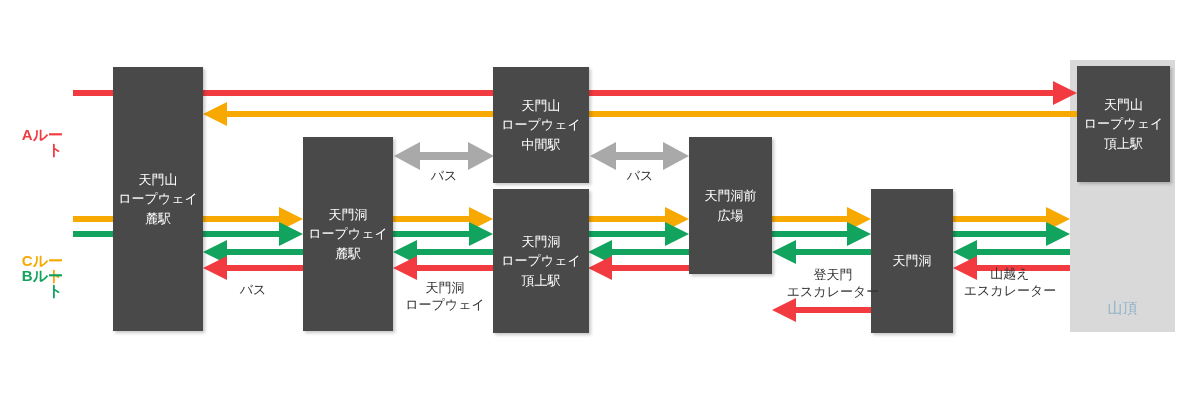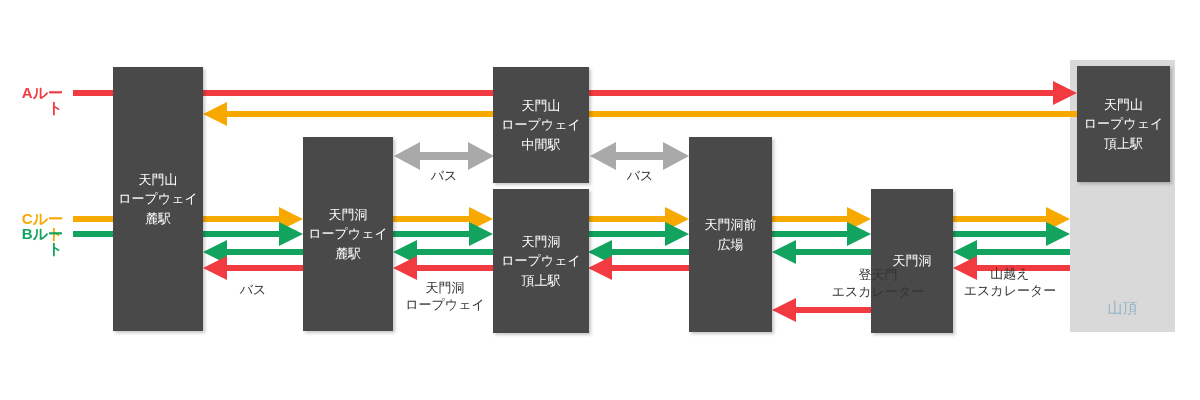--- a/index.html
+++ b/index.html
@@ -18,21 +18,21 @@
     text-align:center; white-space:pre-line; font-size:13px; line-height:1.5;
     box-shadow:2px 2px 3px rgba(0,0,0,0.22);
   }
   .summit-box { position:absolute; z-index:1; }
   .elabel {
     position:absolute; z-index:4; text-align:center; white-space:pre-line;
     font-size:13px; line-height:1.32;
   }
   .rlabel {
     position:absolute; z-index:4; width:55px; text-align:right;
-    font-size:15px; font-weight:bold; line-height:15px;
+    font-size:15px; font-weight:bold; line-height:15px;margin-top:42px;
   }
   .summit-label { position:absolute; z-index:4; text-align:center; font-size:15px; }
 </style>
 </head>
 <body>
 
 <div class="canvas">
 
   <div class="rlabel" style="left: 8px; top: 85px; color: rgb(242, 59, 64);">Aルート</div>
   <div class="rlabel" style="left: 8px; top: 211px; color: rgb(248, 169, 0);">Cルート</div>
@@ -105,30 +105,30 @@
 麓駅</div>
   <div class="station" style="left: 303px; top: 137px; width: 90px; height: 194px; background-color: rgb(73, 73, 73); color: rgb(255, 255, 255);">天門洞
 ロープウェイ
 麓駅</div>
   <div class="station" style="left: 493px; top: 67px; width: 96px; height: 116px; background-color: rgb(73, 73, 73); color: rgb(255, 255, 255);">天門山
 ロープウェイ
 中間駅</div>
   <div class="station" style="left: 493px; top: 189px; width: 96px; height: 144px; background-color: rgb(73, 73, 73); color: rgb(255, 255, 255);">天門洞
 ロープウェイ
 頂上駅</div>
-  <div class="station" style="left: 689px; top: 137px; width: 83px; height: 195px; background-color: rgb(73, 73, 73); color: rgb(255, 255, 255);">天門洞前
+  <div class="station" style="left: 689px; top: 137px; width: 83px; height: 137px; background-color: rgb(73, 73, 73); color: rgb(255, 255, 255);">天門洞前
 広場</div>
   <div class="station" style="left: 871px; top: 189px; width: 82px; height: 144px; background-color: rgb(73, 73, 73); color: rgb(255, 255, 255);">天門洞</div>
   <div class="station" style="left: 1077px; top: 66px; width: 93px; height: 116px; background-color: rgb(73, 73, 73); color: rgb(255, 255, 255);">天門山
 ロープウェイ
 頂上駅</div>
 
   <div class="elabel" style="left: 193px; top: 281px; width: 120px; color: rgb(51, 51, 51);">バス</div>
   <div class="elabel" style="left: 385px; top: 279px; width: 120px; color: rgb(51, 51, 51);">天門洞
 ロープウェイ</div>
-  <div class="elabel" style="left: 818px; top: 266px; width: 120px; color: rgb(51, 51, 51); text-align: center;">登天門
+  <div class="elabel" style="left: 773px; top: 266px; width: 120px; color: rgb(51, 51, 51); text-align: center;">登天門
 エスカレーター</div>
   <div class="elabel" style="left: 948px; top: 265px; width: 124px; color: rgb(51, 51, 51);">山越え
 エスカレーター</div>
   <div class="elabel" style="left: 384px; top: 167px; width: 120px; color: rgb(51, 51, 51);">バス</div>
   <div class="elabel" style="left: 580px; top: 167px; width: 120px; color: rgb(51, 51, 51);">バス</div>
 
 </div>
 
 </body></html>

